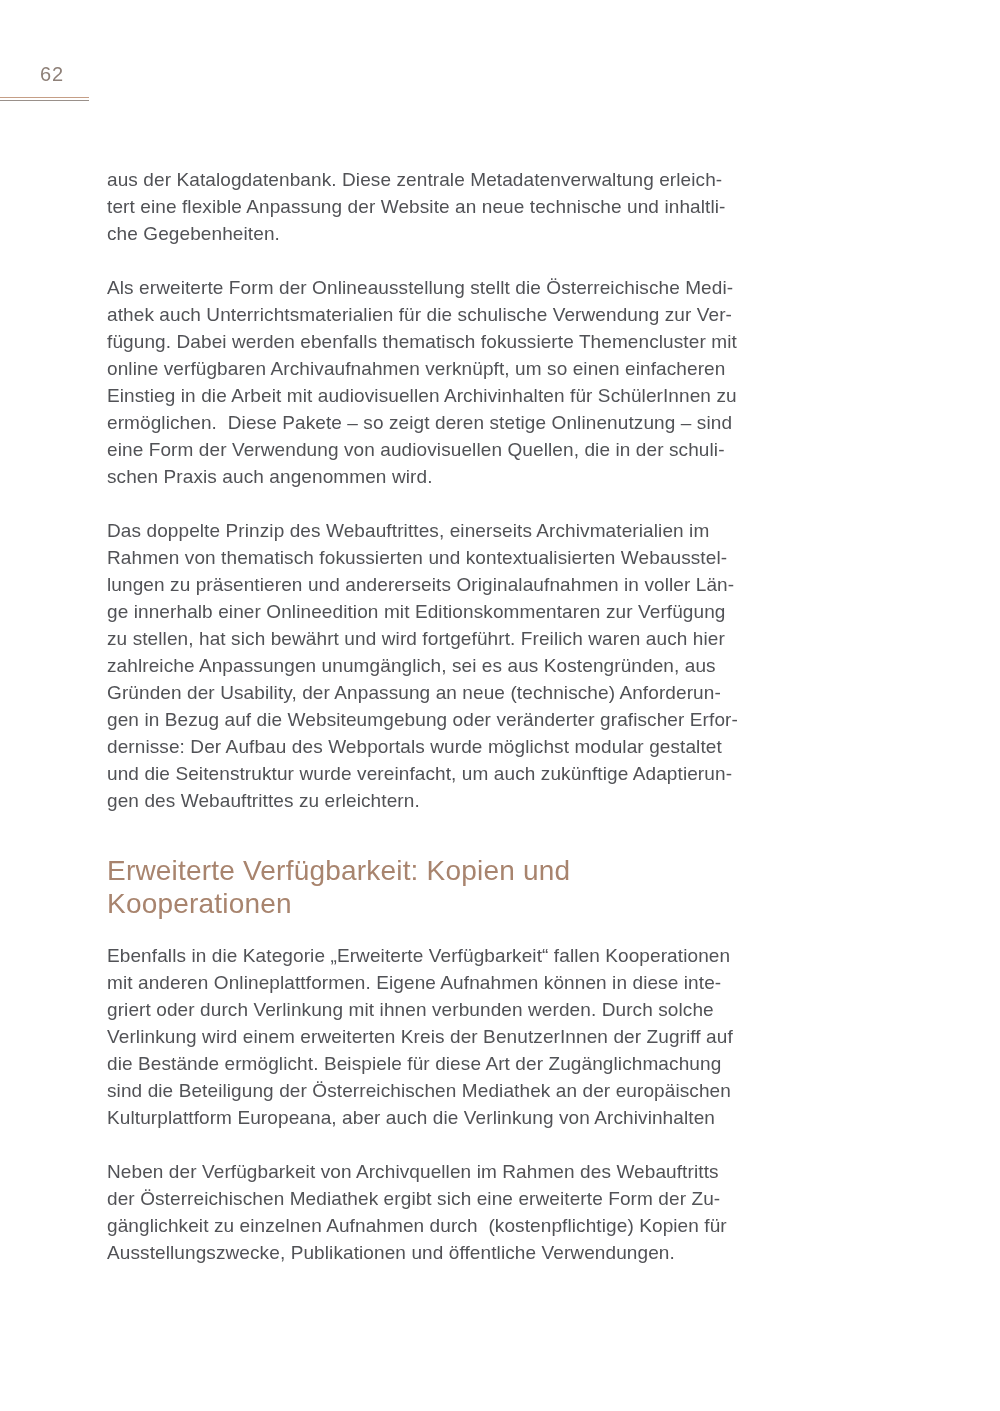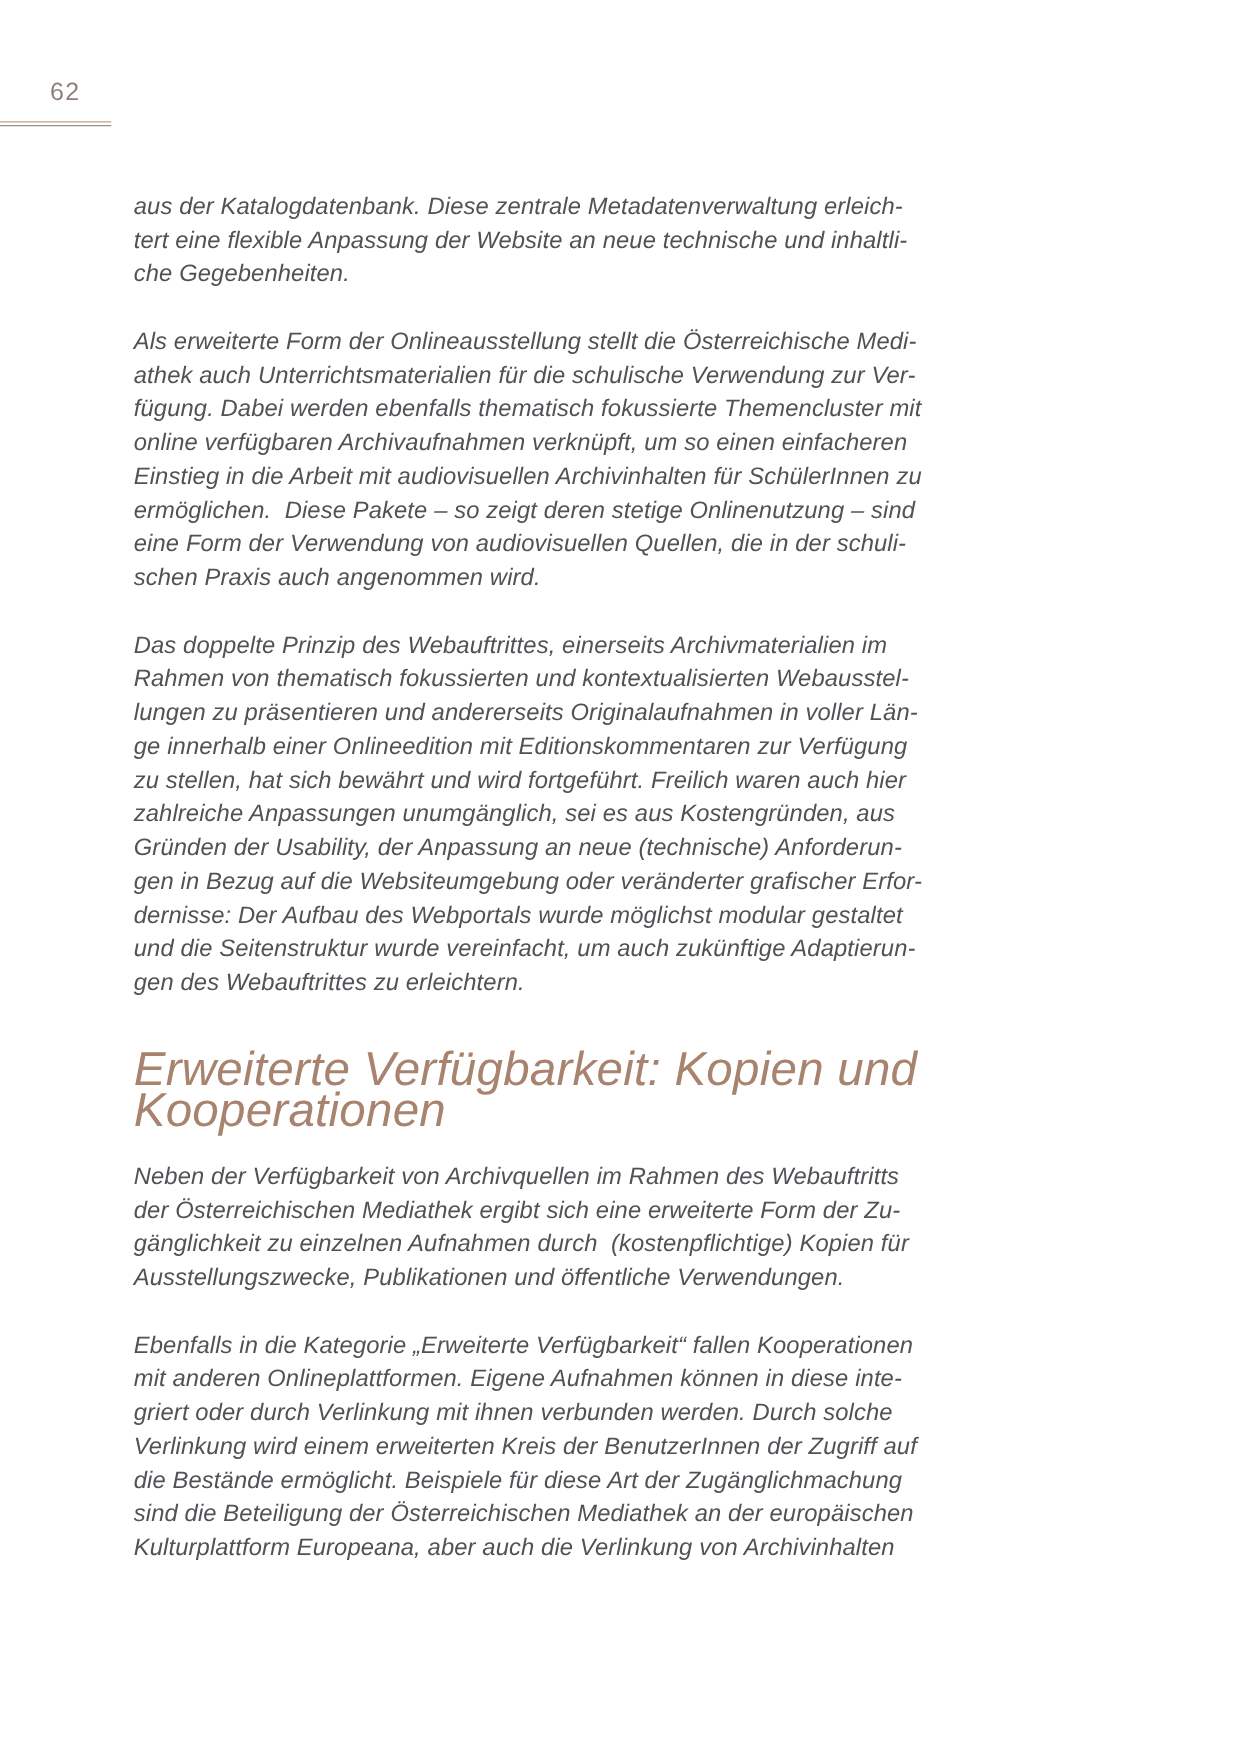--- a/index.html
+++ b/index.html
@@ -30,35 +30,34 @@
     left: 0;
     top: 97px;
     width: 89px;
     height: 4px;
     border-top: 1px solid var(--rule_top, #c59e86);
     border-bottom: 1px solid var(--rule_bottom, #99908a);
   }
   .content {
     position: absolute;
     left: 107px;
-    top: 152px;
+    top: 166px;
     width: 720px;
-    font-style: italic;
   }
   .body-paragraph {
     font-size: 19px;
     line-height: 27px;
     font-weight: 300;
     color: var(--body_text, #515256);
     white-space: pre;
     margin: 0 0 27px 0;
     letter-spacing: 0.1px;
   }
   .section-heading {
-    font-size: 38px;
+    font-size: 28px;
     line-height: 33px;
     font-weight: 300;
     color: var(--heading, #a8846e);
     white-space: pre;
     margin: 40px 0 22px 0;
     letter-spacing: 0.2px;
   }
 </style>
 </head>
 <body>
@@ -92,27 +91,27 @@
 zahlreiche Anpassungen unumgänglich, sei es aus Kostengründen, aus
 Gründen der Usability, der Anpassung an neue (technische) Anforderun-
 gen in Bezug auf die Websiteumgebung oder veränderter grafischer Erfor-
 dernisse: Der Aufbau des Webportals wurde möglichst modular gestaltet
 und die Seitenstruktur wurde vereinfacht, um auch zukünftige Adaptierun-
 gen des Webauftrittes zu erleichtern.</p>
 
     <h1 class="section-heading">Erweiterte Verfügbarkeit: Kopien und
 Kooperationen</h1>
 
-    <p class="body-paragraph">Neben der Verfügbarkeit von Archivquellen im Rahmen des Webauftritts
-der Österreichischen Mediathek ergibt sich eine erweiterte Form der Zu-
-gänglichkeit zu einzelnen Aufnahmen durch  (kostenpflichtige) Kopien für
-Ausstellungszwecke, Publikationen und öffentliche Verwendungen.</p>
-
     <p class="body-paragraph">Ebenfalls in die Kategorie „Erweiterte Verfügbarkeit“ fallen Kooperationen
 mit anderen Onlineplattformen. Eigene Aufnahmen können in diese inte-
 griert oder durch Verlinkung mit ihnen verbunden werden. Durch solche
 Verlinkung wird einem erweiterten Kreis der BenutzerInnen der Zugriff auf
 die Bestände ermöglicht. Beispiele für diese Art der Zugänglichmachung
 sind die Beteiligung der Österreichischen Mediathek an der europäischen
 Kulturplattform Europeana, aber auch die Verlinkung von Archivinhalten</p>
 
+    <p class="body-paragraph">Neben der Verfügbarkeit von Archivquellen im Rahmen des Webauftritts
+der Österreichischen Mediathek ergibt sich eine erweiterte Form der Zu-
+gänglichkeit zu einzelnen Aufnahmen durch  (kostenpflichtige) Kopien für
+Ausstellungszwecke, Publikationen und öffentliche Verwendungen.</p>
+
   </div>
 </div>
 
 </body></html>

